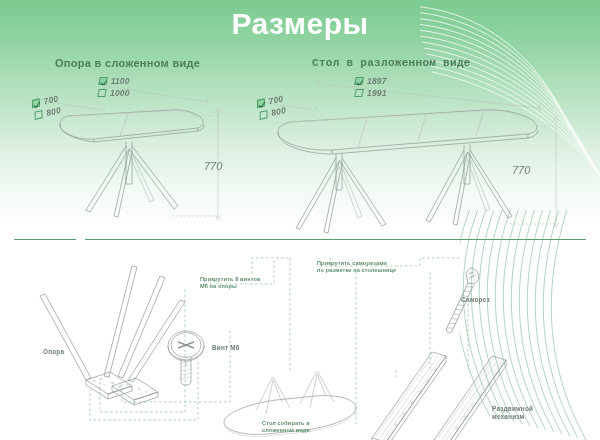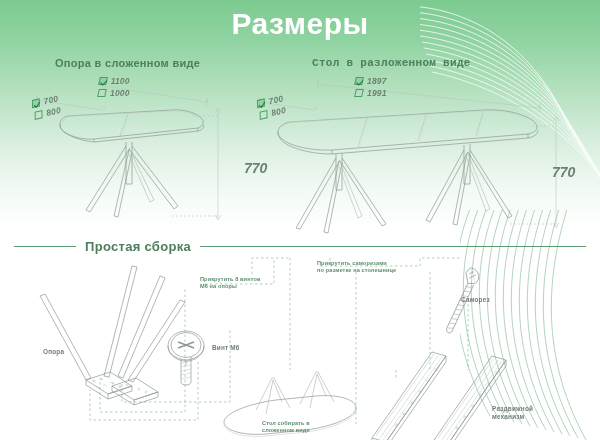--- a/index.html
+++ b/index.html
@@ -121,24 +121,23 @@
   .dim-val {
     color: #6f7f74;
     font-size: 8.5px;
     font-style: italic;
     font-weight: bold;
     letter-spacing: 0.2px;
   }
   .dim-h {
     position: absolute;
     color: #6f7f74;
-    font-size: 14px;
+    font-size: 11px;
     font-style: italic;
-    font-weight: bold;
-    margin-left: 40px;
+    font-weight: normal;
   }
   
   #opts-folded-width  { left: 98px; top: 76px; align-items: flex-end; }
   #opts-folded-depth  { left: 33px; top: 96px; transform: rotate(-13deg); }
   #opts-open-width    { left: 355px; top: 76px; }
   #opts-open-depth    { left: 258px; top: 96px; transform: rotate(-13deg); }
 
   #h-folded { left: 204px; top: 160px; }
   #h-open   { left: 512px; top: 164px; }
 
@@ -364,21 +363,20 @@
     <div class="dim-opt">
       <span class="chk"></span>
       <span class="dim-val">800</span>
     </div>
   </div>
 
   <div class="dim-h" id="h-open">770</div>
 
   <div class="assembly-head">
     <div class="rule short"></div>
-    <div class="label">Простая сборка</div>
     <div class="rule"></div>
   </div>
 
   <svg class="draw" id="draw-assembly" viewBox="0 0 600 188">
 
     <g fill="none" stroke="#8cbb9b" stroke-width="0.7" stroke-dasharray="2.5 2.5">
       <path d="M100 130 L100 160 L185 160 L185 36"></path>
       <path d="M122 132 L122 150 L230 150 L230 78"></path>
       <path d="M198 110 L198 168 L90 168 L90 138"></path>
       <path d="M252 22 L252 6 L290 6"></path>

